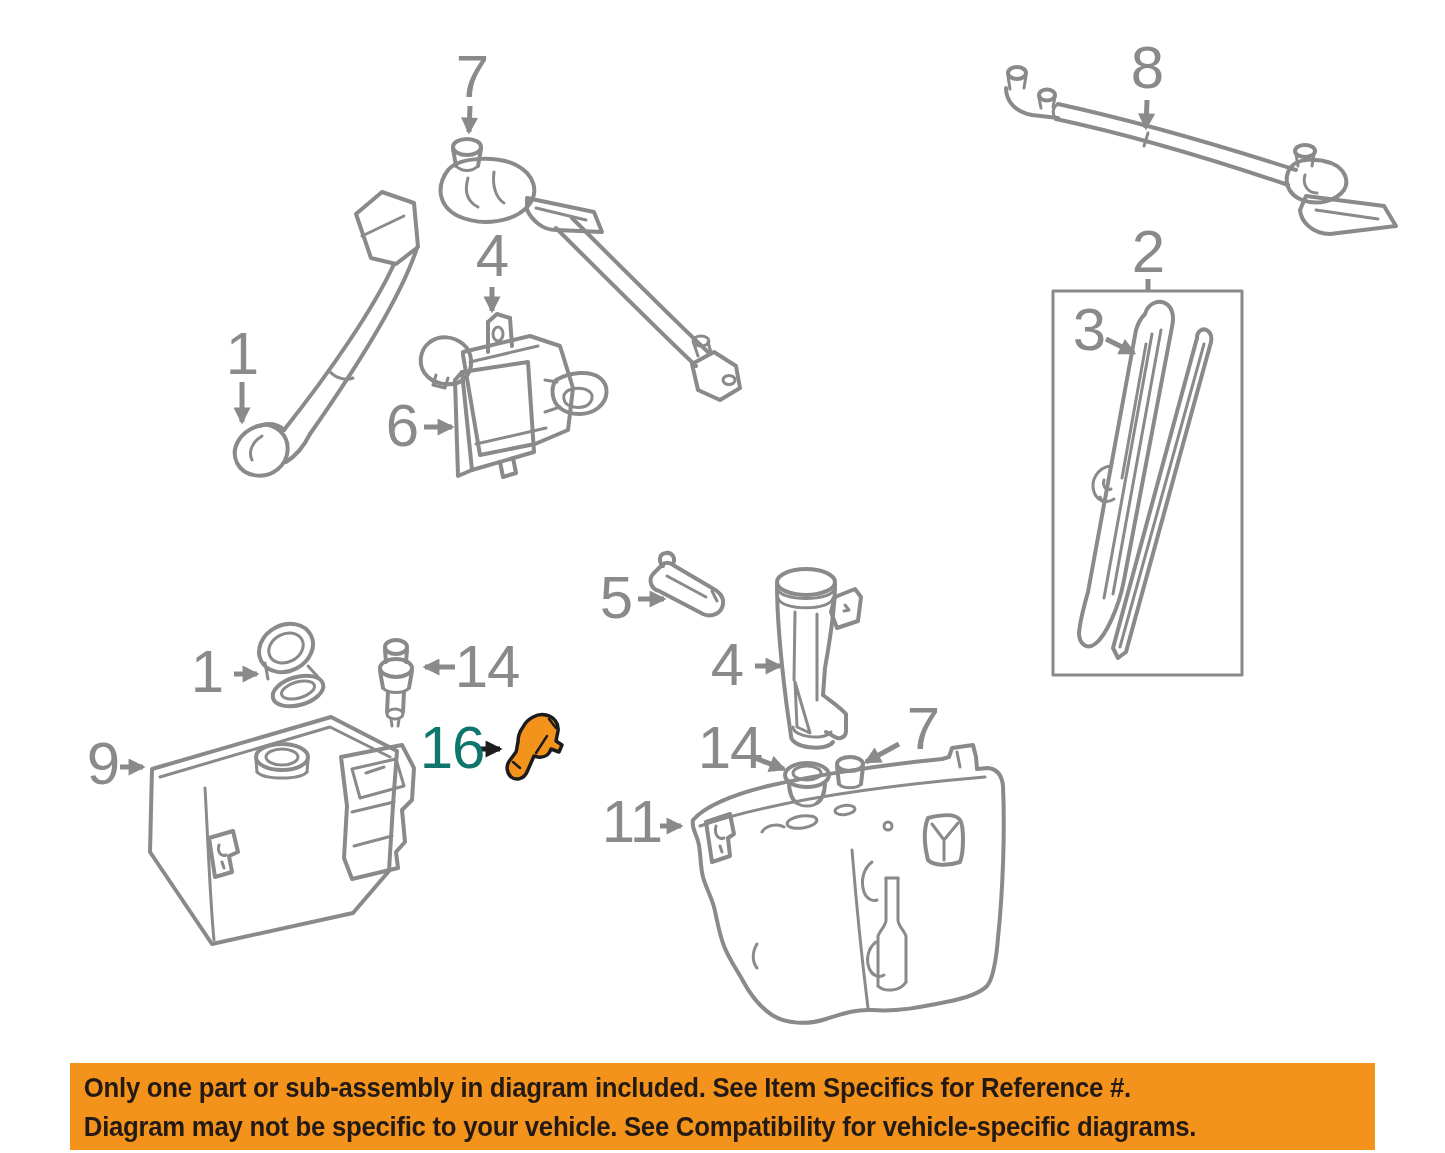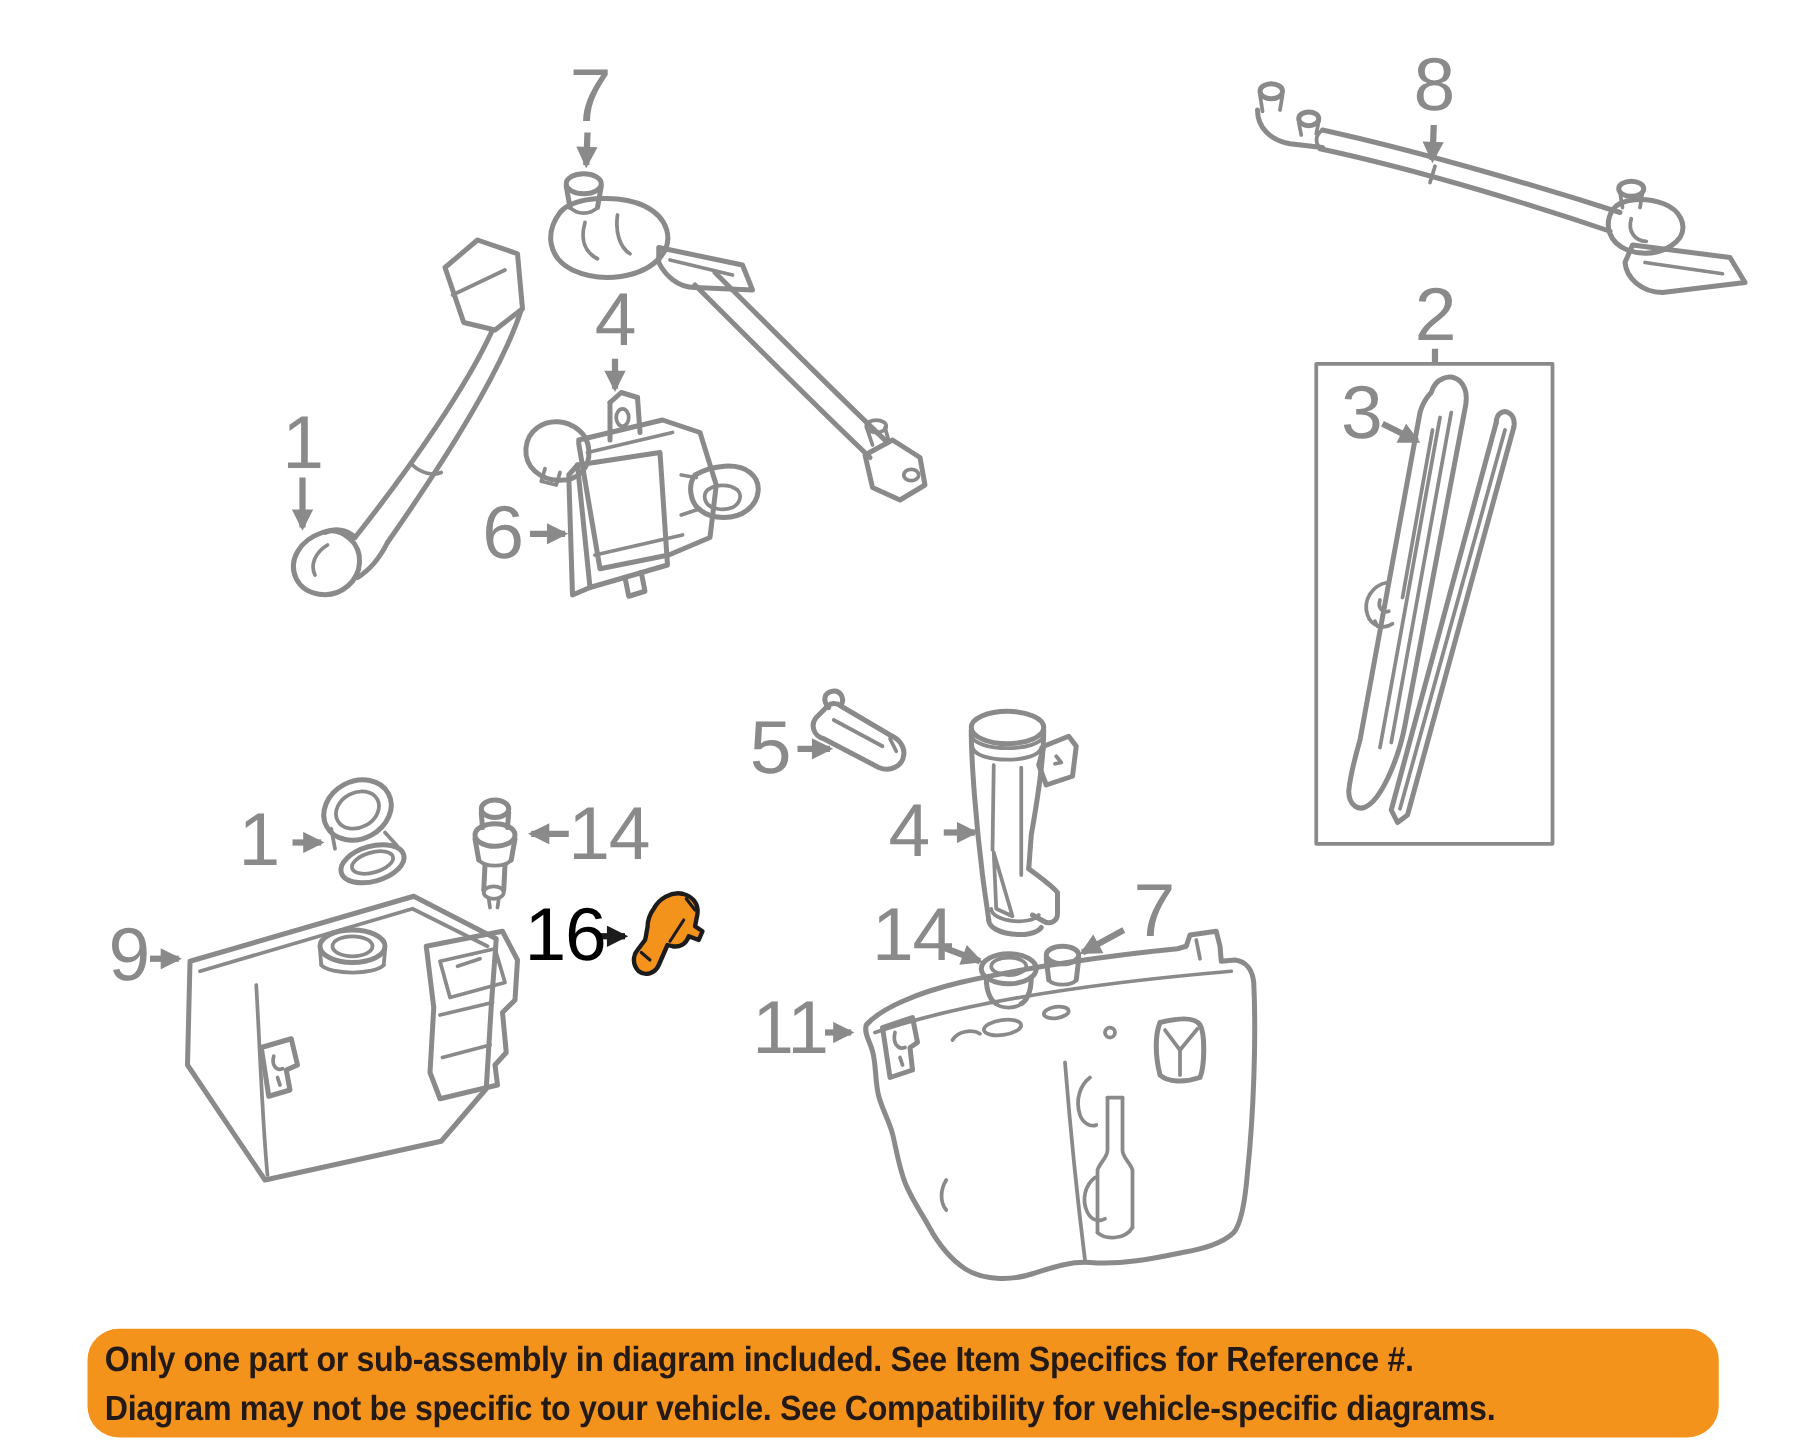--- a/index.html
+++ b/index.html
@@ -14,25 +14,25 @@
   .lead{fill:none;stroke:#8a8a8a;stroke-width:5;}
   .lead-dark{fill:none;stroke:#1c1c1c;stroke-width:5;}
   .hl{stroke:#1c1c1c;stroke-width:3.5;stroke-linejoin:round;}
   .hl-detail{fill:none;stroke:#1c1c1c;stroke-width:2.5;stroke-linecap:round;}
   
   .callout{
     position:absolute;transform:translate(-50%,-50%);
     font-size:60px;line-height:1;color:#8a8a8a;letter-spacing:-1px;
     user-select:none;white-space:nowrap;
   }
-  .callout--dark{color:#000000;}
+  .callout--dark{color:#0f766e;}
   
   .banner{
     position:absolute;left:70px;top:1063px;width:1305px;height:87px;
-    background:#f4931c;overflow:hidden;border-radius:25px;
+    background:#f4931c;overflow:hidden;
   }
   .banner-text{
     padding:5px 0 0 15px;
     font-weight:bold;font-size:28px;line-height:39px;
     color:#231a15;letter-spacing:-0.3px;white-space:nowrap;
     transform:scaleX(0.92);transform-origin:left top;
   }
 </style>
 </head>
 <body>

